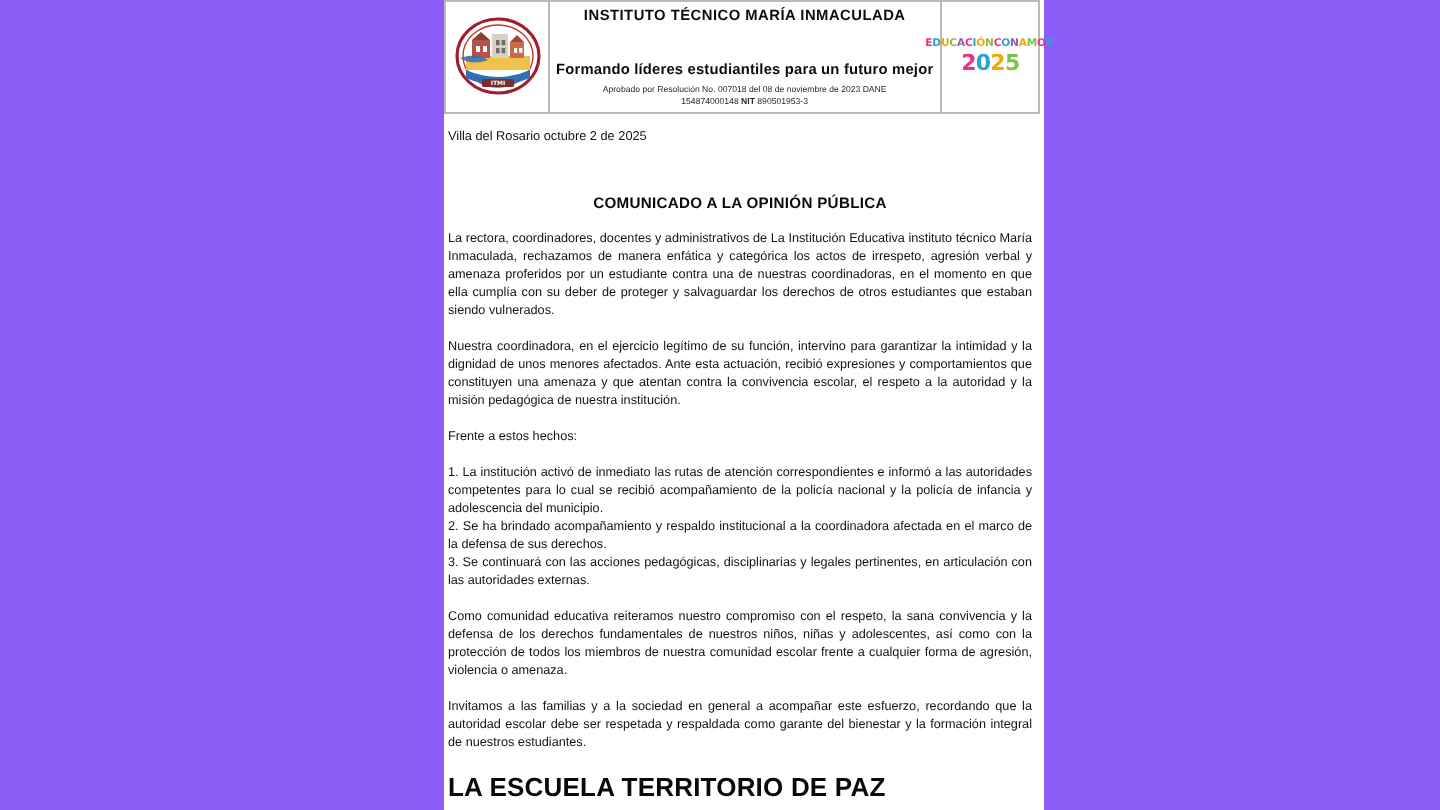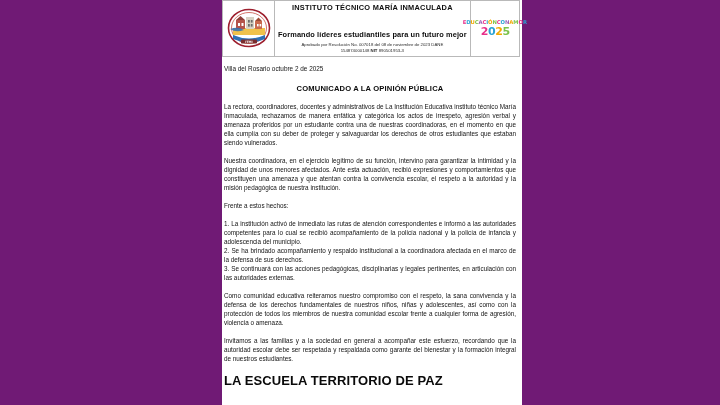--- a/index.html
+++ b/index.html
@@ -9,21 +9,21 @@
     height: 405px;
     background: #ffffff;
     font-family: "Liberation Sans", sans-serif;
     overflow: hidden;
   }
 
   #page {
     position: relative;
     width: 720px;
     height: 405px;
-    background: #701a75;
+    background: #8b5cf6;
   }
 
   
   .sheet {
     position: absolute;
     left: 222px;
     top: 0px;
     width: 300px;
     height: 405px;
     background: #ffffff;
@@ -146,21 +146,21 @@
     margin-top: 8px;
     margin-bottom: 0;
     color: #141414;
   }
 
   .doc-title {
     text-align: center;
     font-size: 7.6px;
     font-weight: bold;
     letter-spacing: 0.15px;
-    margin-top: 11px;
+    margin-top: 24px;
     margin-bottom: 0;
     color: #0a0a0a;
   }
 
   p.para {
     font-size: 6.35px;
     line-height: 1.42;
     text-align: justify;
     margin: 9px 0 0 0;
     color: #141414;

